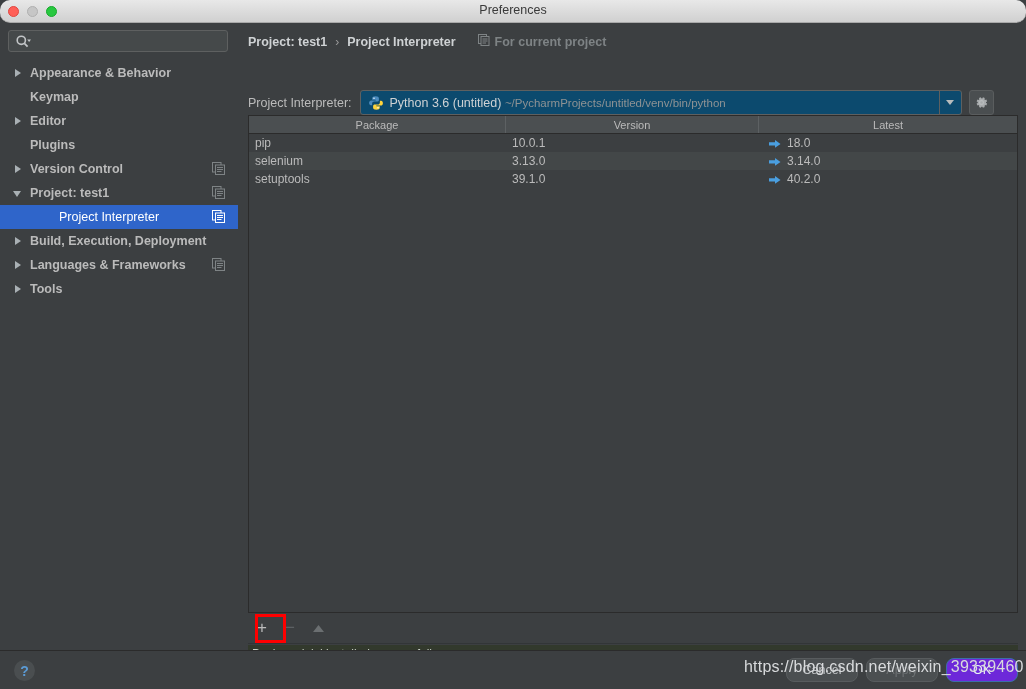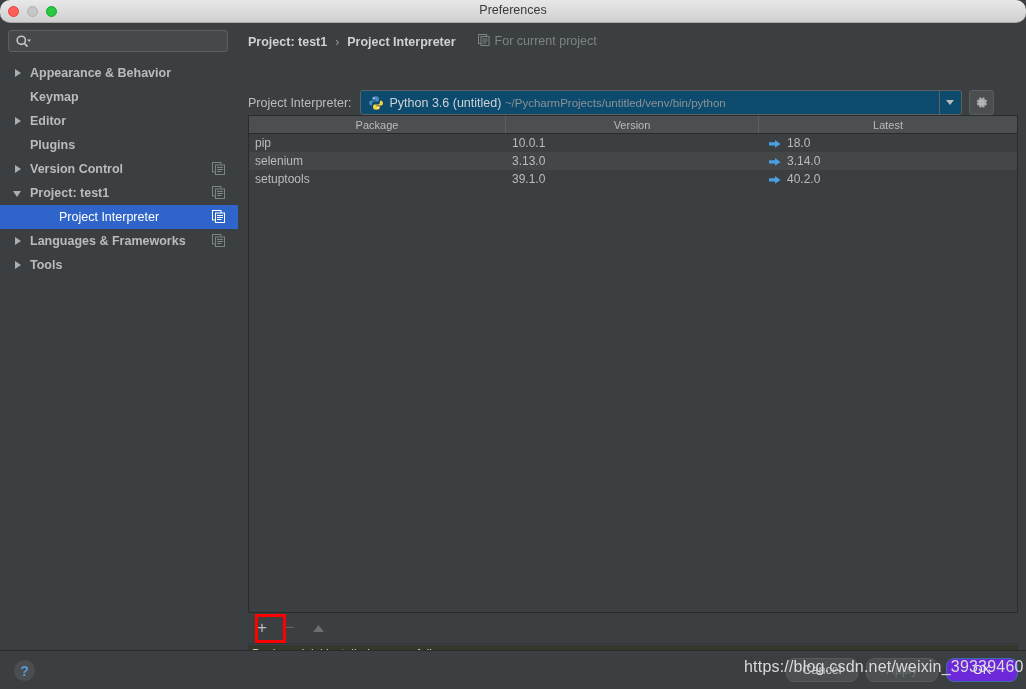--- a/index.html
+++ b/index.html
@@ -107,22 +107,22 @@
     background: #3c3f41;
   }
   .crumbs {
     position: absolute; left: 9px; top: 11px;
     display: flex; align-items: center;
     font-size: 12.5px; color: #bbbbbb;
   }
   .crumbs .b { font-weight: bold; color: #cfd2d4; }
   .crumbs .sep { margin: 0 8px; color: #9a9a9a; font-size: 12px; }
   .crumbs .forproj {
-    margin-left: 22px; color: #7e8385; font-weight: normal;
-    display: flex; align-items: flex-start; gap: 5px;
+    margin-left: 22px; color: #7e8385; font-weight: bold;
+    display: flex; align-items: center; gap: 5px;
   }
 
   .interp-row {
     position: absolute; left: 9px; top: 67px;
     display: flex; align-items: center;
   }
   .interp-label { font-size: 12.5px; color: #bbbbbb; margin-right: 8px; }
   .combo {
     position: relative;
     width: 602px; height: 25px;
@@ -335,20 +335,26 @@
           <span class="tw none"></span>
           <span class="tree-label">Project Interpreter</span>
           <span class="mod-icon">
   <svg width="13" height="13" viewBox="0 0 13 13">
     <rect x="0.5" y="0.5" width="8.5" height="9.5" fill="none" stroke="#ffffff"></rect>
     <rect x="3.5" y="3" width="9" height="9.5" fill="#2f65ca" stroke="#ffffff"></rect>
     <line x1="5" y1="5.5" x2="11" y2="5.5" stroke="#ffffff"></line>
     <line x1="5" y1="7.5" x2="11" y2="7.5" stroke="#ffffff"></line>
     <line x1="5" y1="9.5" x2="9.5" y2="9.5" stroke="#ffffff"></line>
   </svg></span>
+        </div>
+        <div class="tree-item bold">
+          <span class="tw">
+            <span class="arrow-right"></span>
+          </span>
+          <span class="tree-label">Build, Execution, Deployment</span>
         </div>
         <div class="tree-item bold">
           <span class="tw">
             <span class="arrow-right"></span>
           </span>
           <span class="tree-label">Languages &amp; Frameworks</span>
           <span class="mod-icon">
   <svg width="13" height="13" viewBox="0 0 13 13">
     <rect x="0.5" y="0.5" width="8.5" height="9.5" fill="none" stroke="#7e8385"></rect>
     <rect x="3.5" y="3" width="9" height="9.5" fill="#3c3f41" stroke="#7e8385"></rect>

